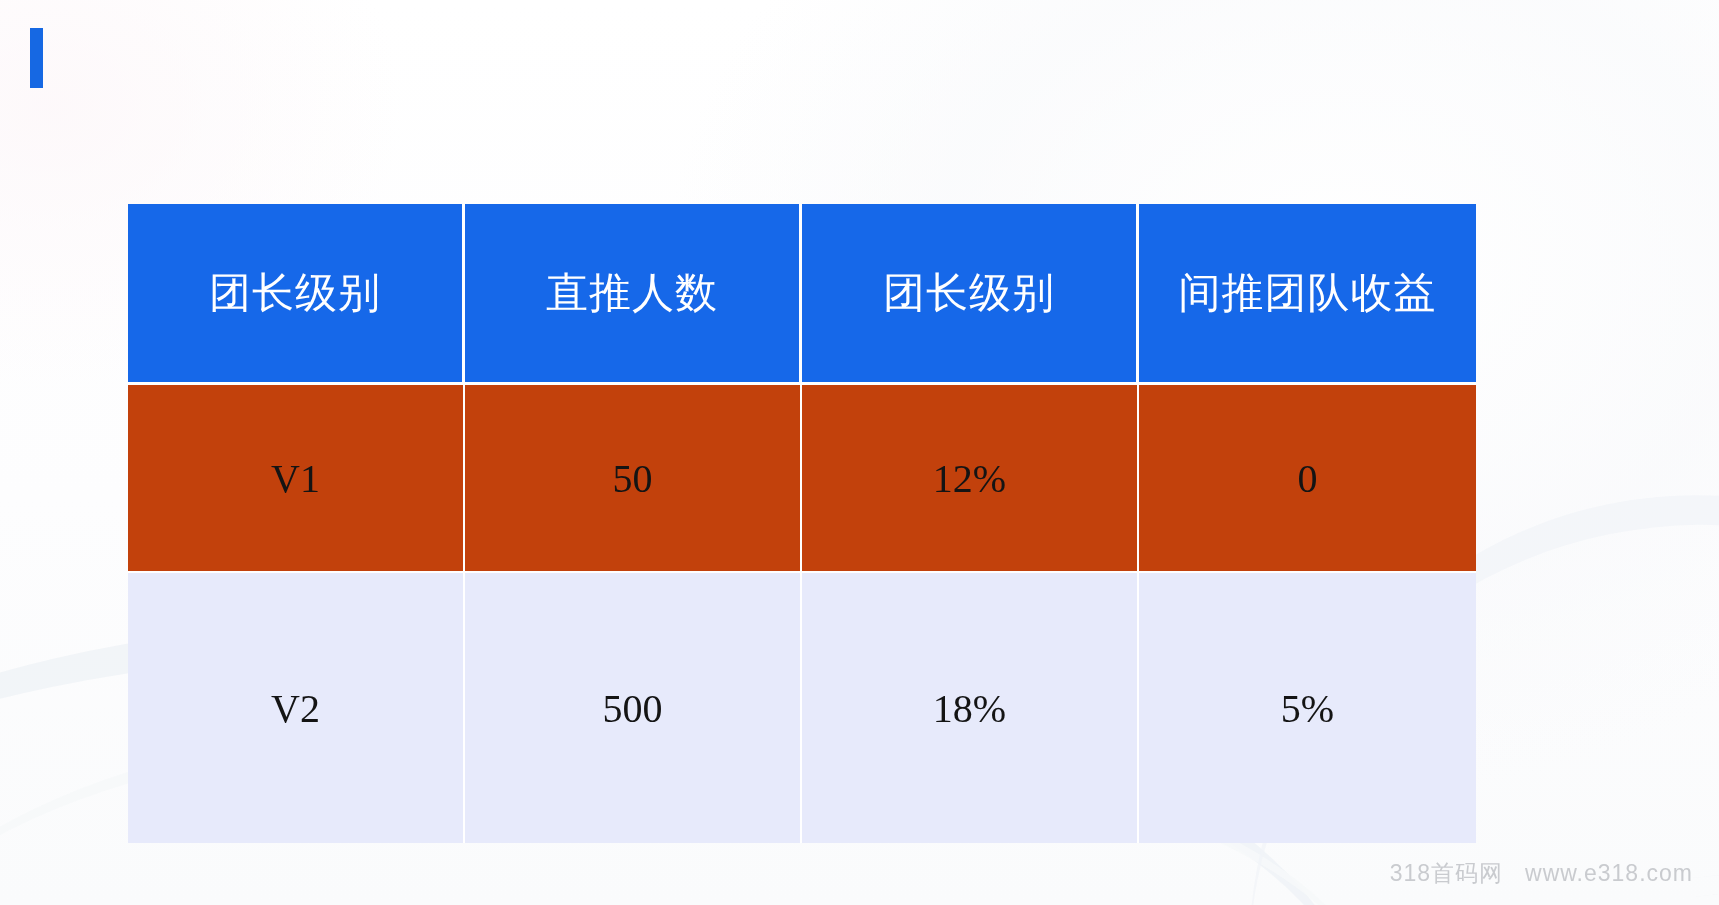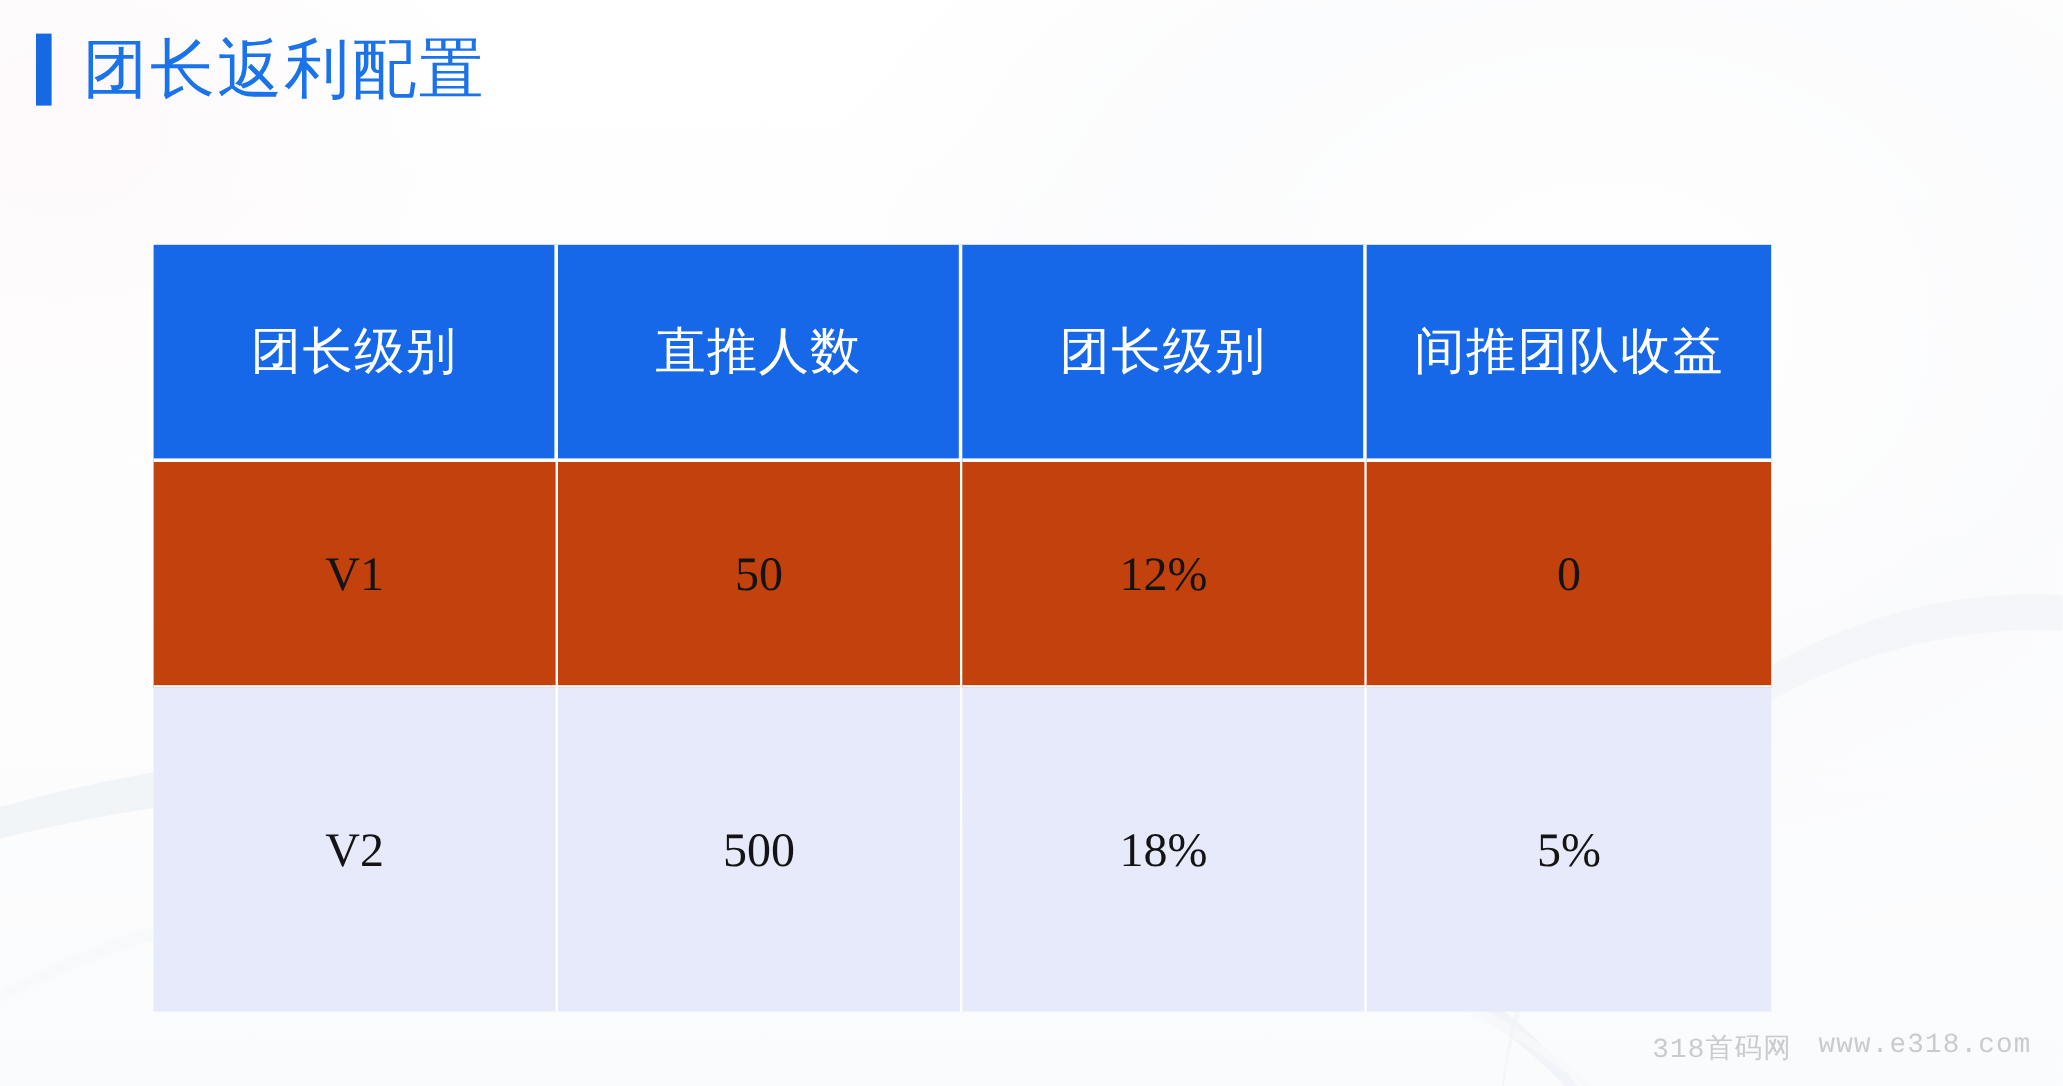--- a/index.html
+++ b/index.html
@@ -154,46 +154,45 @@
   #rebate-table tbody tr.row-even td {
     height: 270px;
     background: #e7eafb;
   }
 
   
   #watermark {
     position: absolute;
     right: 26px;
     bottom: 16px;
-    font-family: Liberation Mono, monospace;
+    font-family: Liberation Sans, sans-serif;
     font-size: 23px;
     color: #c9cbcf;
     letter-spacing: 1px;
     white-space: nowrap;
     display: flex;
     gap: 22px;
-    align-items: flex-start;
+    align-items: center;
   }
 </style>
 </head>
 <body>
 
 <div id="slide-bg">
   <div class="swoosh sw1"></div>
   <div class="swoosh sw2"></div>
   <div class="swoosh sw3"></div>
   <div class="swoosh sw4"></div>
   <div class="swoosh sw5"></div>
   <div class="swoosh sw6"></div>
   <div class="swoosh sw7"></div>
 </div>
 
 <div id="title-row">
   <div id="title-bar"></div>
-  <div id="title-text">团长返利配置</div>
 </div>
 
 <table id="rebate-table">
   <thead>
     <tr>
       <th>团长级别</th>
       <th>直推人数</th>
       <th>团长级别</th>
       <th>间推团队收益</th>
     </tr>

